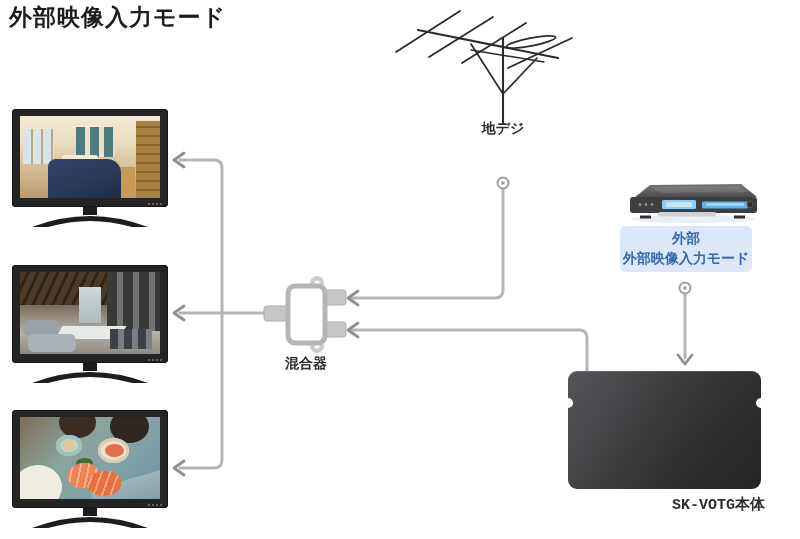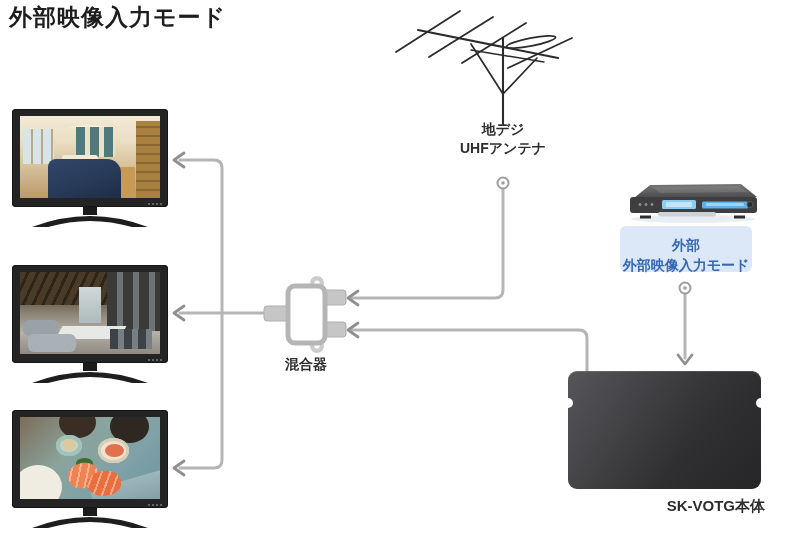--- a/index.html
+++ b/index.html
@@ -1,18 +1,18 @@
 <!DOCTYPE html>
 <html><head>
 <meta charset="utf-8">
 <style>
   html,body{margin:0;padding:0;background:#ffffff;}
   #canvas{
     position:relative;width:800px;height:539px;background:#ffffff;
-    font-family:Liberation Sans, sans-serif;overflow:hidden;
+    font-family:Liberation Mono, monospace;overflow:hidden;
   }
   .abs{position:absolute;}
   
   #page-title{
     left:9px;top:2px;font-size:23px;font-weight:bold;color:#1d1d1d;
     letter-spacing:1px;
   }
   #page-subtitle{
     left:10px;top:46px;font-size:13px;font-weight:600;color:#3a3a3a;
     letter-spacing:0.5px;
@@ -22,21 +22,21 @@
   
   .dev-label{
     text-align:center;font-weight:bold;color:#2e2e2e;font-size:14px;line-height:19px;
   }
   #antenna-label{left:423px;top:120px;width:160px;}
   #mixer-label{left:256px;top:355px;width:100px;}
   #main-unit-label{left:565px;top:496px;width:200px;font-size:15px;text-align:right;}
   #source-label-box{
     left:620px;top:226px;width:132px;height:46px;border-radius:6px;
     background:#dce8f7;color:#3468b0;font-weight:bold;font-size:14px;
-    line-height:20px;text-align:center;padding-top:9px;box-sizing:border-box;
+    line-height:20px;text-align:center;padding-top:3px;box-sizing:border-box;
   }
   
   #main-unit{
     left:568px;top:371px;width:193px;height:118px;border-radius:9px;
     background:linear-gradient(133deg,#434347 0%,#39393c 38%,#2d2d30 72%,#262628 100%);
     box-shadow:inset 0 1px 0 rgba(255,255,255,0.12);
   }
   #main-unit::before{
     content:"";position:absolute;inset:0;border-radius:9px;
     background:linear-gradient(115deg,rgba(255,255,255,0.10) 0%,rgba(255,255,255,0.03) 38%,rgba(255,255,255,0) 60%);
@@ -266,21 +266,20 @@
     </svg>
   </div>
 
   <div class="abs" id="main-unit">
     <span class="unit-notch left"></span>
     <span class="unit-notch right"></span>
   </div>
 
   <div class="abs dev-label" id="antenna-label">
     <span style="display:block">地デジ</span>
-    <span style="display:block">UHFアンテナ</span>
   </div>
 
   <div class="abs" id="source-label-box">
     <span style="display:block">外部</span>
     <span style="display:block">外部映像入力モード</span>
   </div>
 
   <div class="abs dev-label" id="mixer-label">混合器</div>
 
   <div class="abs dev-label" id="main-unit-label">SK-VOTG本体</div>

